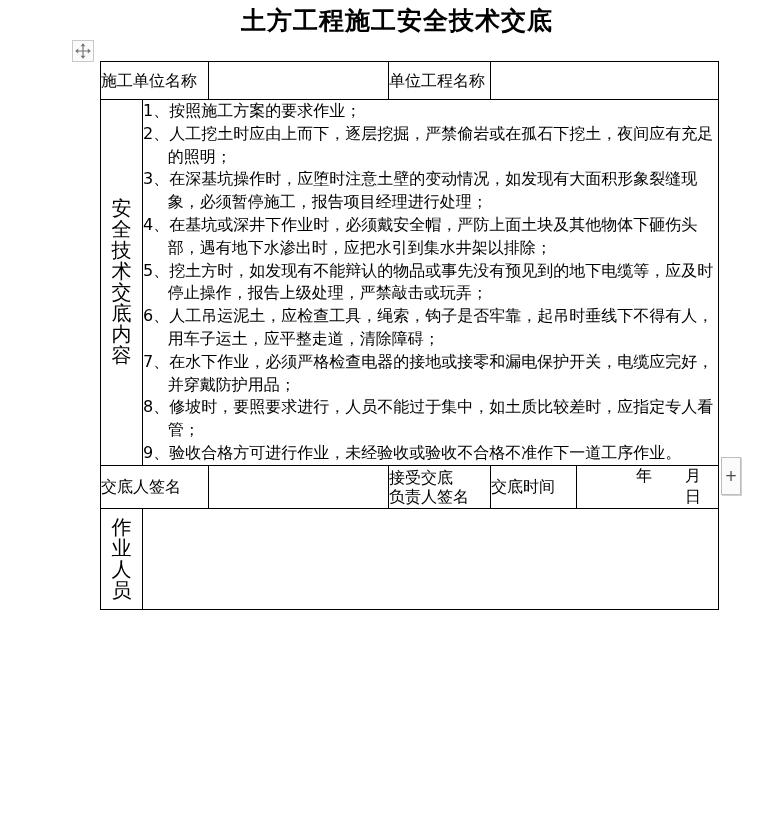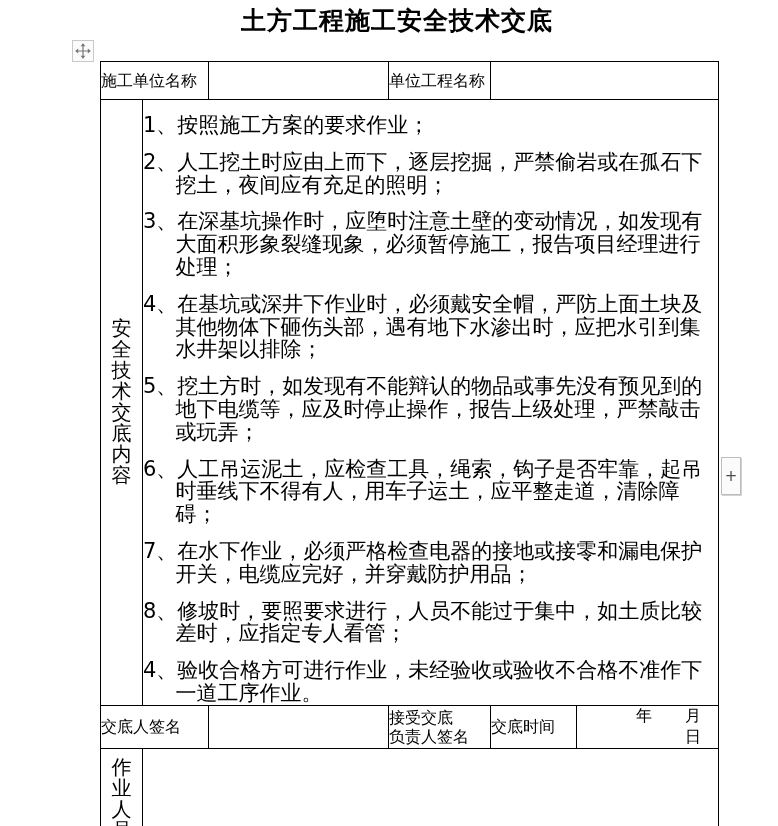--- a/index.html
+++ b/index.html
@@ -109,26 +109,25 @@
   .content-cell {
     vertical-align: top;
     padding: 7px 8px 6px 6px;
   }
   .content-list {
     list-style: none;
     margin: 0;
     padding: 0;
   }
   .content-list li {
-    font-size: 21px;
+    font-size: 16px;
     line-height: 22.8px;
     text-indent: -1.55em;
     padding-left: 1.55em;
     white-space: normal;
-    margin-top: 14px;
   }
 
   .site-cell { height: 237px; }
 
   
   .sig-row td { height: 39px; }
   .sig-datecell {
     text-align: right;
     font-size: 17px;
     letter-spacing: 1px;
@@ -189,21 +188,21 @@
     <td class="content-cell" colspan="5">
       <ol class="content-list">
         <li>1、按照施工方案的要求作业；</li>
         <li>2、人工挖土时应由上而下，逐层挖掘，严禁偷岩或在孤石下挖土，夜间应有充足的照明；</li>
         <li>3、在深基坑操作时，应堕时注意土壁的变动情况，如发现有大面积形象裂缝现象，必须暂停施工，报告项目经理进行处理；</li>
         <li>4、在基坑或深井下作业时，必须戴安全帽，严防上面土块及其他物体下砸伤头部，遇有地下水渗出时，应把水引到集水井架以排除；</li>
         <li>5、挖土方时，如发现有不能辩认的物品或事先没有预见到的地下电缆等，应及时停止操作，报告上级处理，严禁敲击或玩弄；</li>
         <li>6、人工吊运泥土，应检查工具，绳索，钩子是否牢靠，起吊时垂线下不得有人，用车子运土，应平整走道，清除障碍；</li>
         <li>7、在水下作业，必须严格检查电器的接地或接零和漏电保护开关，电缆应完好，并穿戴防护用品；</li>
         <li>8、修坡时，要照要求进行，人员不能过于集中，如土质比较差时，应指定专人看管；</li>
-        <li>4、验收合格方可进行作业，未经验收或验收不合格不准作下一道工序作业。</li>
+        <li>9、验收合格方可进行作业，未经验收或验收不合格不准作下一道工序作业。</li>
       </ol>
     </td>
   </tr>
 
 
   <tr class="sig-row">
     <td class="cell-label" colspan="2">交底人签名</td>
     <td class="cell-blank"></td>
     <td class="sig-twoline">
       <div>接受交底</div>

